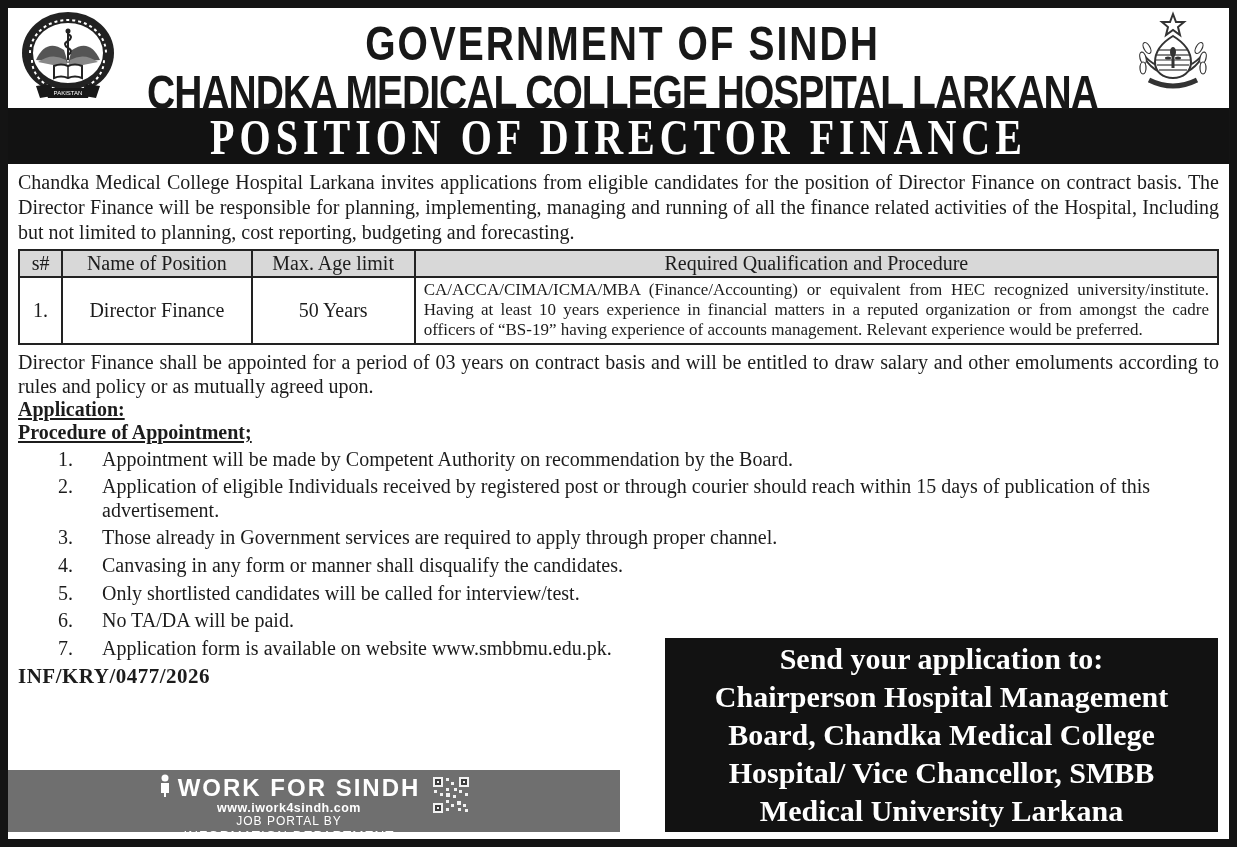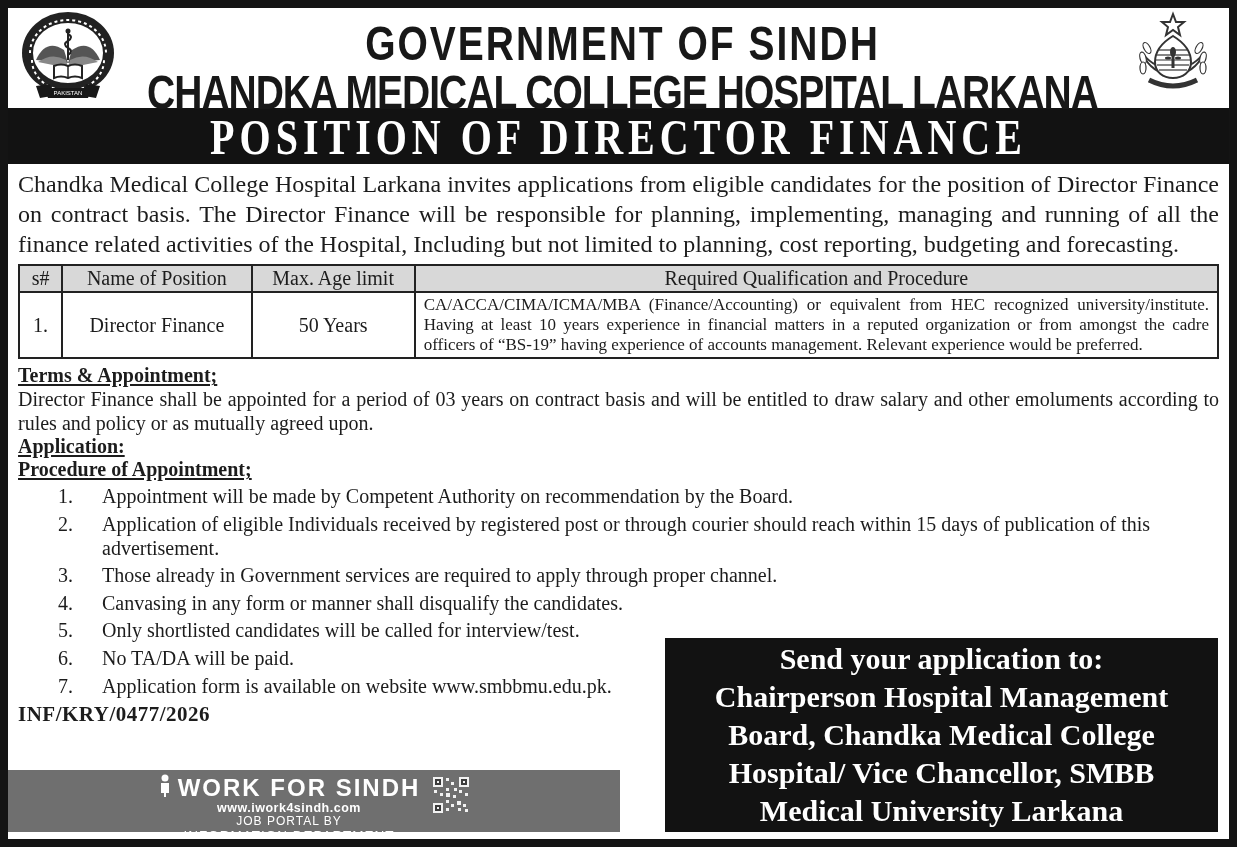--- a/index.html
+++ b/index.html
@@ -15,21 +15,21 @@
   .title-line { font-family:"Liberation Sans","DejaVu Sans",sans-serif; font-weight:bold;
     color:#181818; white-space:nowrap; line-height:40px; }
   .t1 { font-size:39px; letter-spacing:2px; }
   .t2 { font-size:39px; letter-spacing:-1px; }
   
   .banner { height:56px; background:#121212; display:flex; align-items:center; justify-content:center; }
   .banner-text { display:inline-block; color:#ffffff; font-weight:bold; font-size:40px;
     letter-spacing:5px; transform:scale(1,1.26); white-space:nowrap; }
   
   .bodyarea { padding:2px 10px 0; }
-  .intro { font-size:24px; line-height:1.24; text-align:justify; margin:4px 0 5px; }
+  .intro { font-size:20px; line-height:1.24; text-align:justify; margin:4px 0 5px; }
   table.positions { width:100%; border-collapse:collapse; margin:2px 0 5px; }
   table.positions th, table.positions td { border:2px solid #222222; }
   table.positions th { background:#d8d8d8; font-weight:normal; font-size:20px; padding:1px 4px; }
   td.c { text-align:center; font-size:20px; }
   td.qual { font-size:17px; line-height:1.18; text-align:justify; padding:2px 8px; }
   .col-sno { width:3.6%; } .col-pos { width:15.8%; } .col-age { width:13.6%;text-align:center; }
   .sec-heading { font-weight:bold; font-size:20px; text-decoration:underline; text-underline-offset:2px; }
   .sec-body { font-size:20px; line-height:1.2; text-align:justify; }
   .procedure { margin-top:3px; }
   .li { display:flex; font-size:20px; line-height:1.18; margin:4px 0; }
@@ -146,21 +146,20 @@
       </tr>
       <tr>
         <td class="c">1.</td>
         <td class="c">Director Finance</td>
         <td class="c">50 Years</td>
         <td class="qual">CA/ACCA/CIMA/ICMA/MBA (Finance/Accounting) or equivalent from HEC recognized university/institute. Having at least 10 years experience in financial matters in a reputed organization or from amongst the cadre officers of “BS-19” having experience of accounts management. Relevant experience would be preferred.</td>
       </tr>
     </tbody>
       </table>
 
-    <div class="sec-heading">Terms &amp; Appointment;</div>
     <div class="sec-body">Director Finance shall be appointed for a period of 03 years on contract basis and will be entitled to draw salary and other emoluments according to rules and policy or as mutually agreed upon.</div>
 
     <div class="sec-heading">Application:</div>
 
     <div class="sec-heading">Procedure of Appointment;</div>
 
     <div class="procedure">
       <div class="li">
         <span class="num">1.</span>
         <span class="txt">Appointment will be made by Competent Authority on recommendation by the Board.</span>

